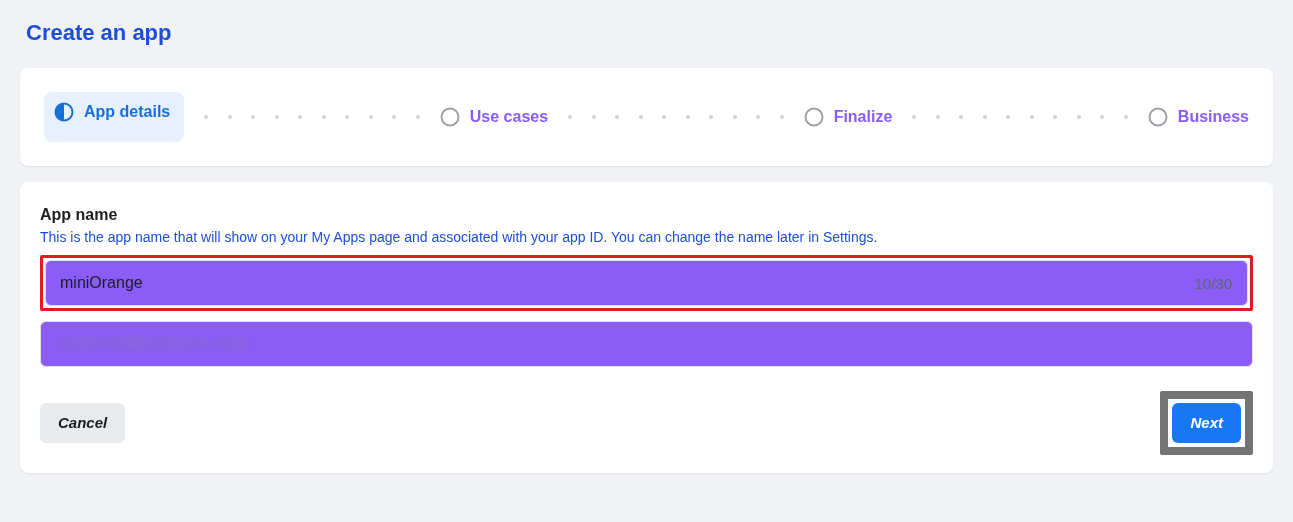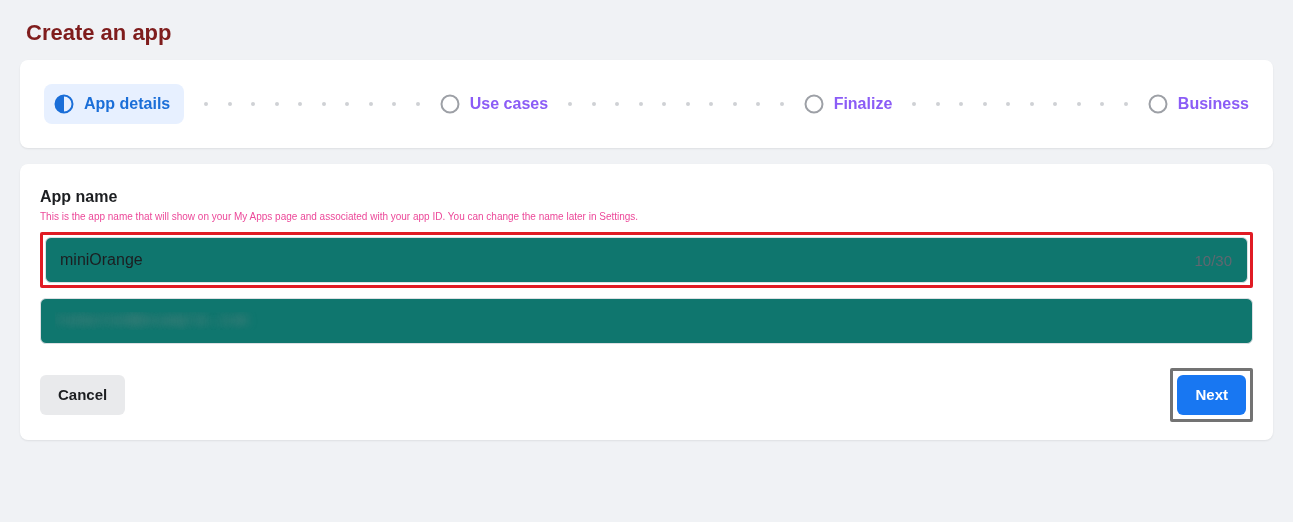--- a/index.html
+++ b/index.html
@@ -10,22 +10,22 @@
     width: 1293px;
     height: 522px;
     overflow: hidden;
   }
   .page {
     padding: 20px 20px 12px 20px;
   }
   .page-title {
     font-size: 22px;
     font-weight: 700;
-    color: #7f1d1d;
-    margin-bottom: 14px;
+    color: #1d4ed8;
+    margin-bottom: 22px;
     margin-left: 6px;
   }
   .card {
     background: #fff;
     border-radius: 8px;
     box-shadow: 0 1px 2px rgba(0,0,0,0.08);
     margin-bottom: 16px;
   }
   .stepper {
     display: flex;
@@ -36,21 +36,21 @@
     display: inline-flex;
     align-items: center;
     gap: 10px;
     font-size: 16px;
     font-weight: 600;
     color: #8b5cf6;
   }
   .step.active {
     background: #e7f0ff;
     color: #1a6ed8;
-    padding: 10px 14px 10px 10px;
+    padding: 10px 14px 20px 10px;
     border-radius: 8px;
   }
   .step-icon {
     width: 20px;
     height: 20px;
     display: inline-flex;
     align-items: center;
     justify-content: center;
   }
   .step-icon svg { display: block; }
@@ -71,43 +71,43 @@
     padding: 24px 20px 18px 20px;
   }
   .field-block { margin-bottom: 10px; }
   .field-label {
     font-size: 16px;
     font-weight: 600;
     color: #1c1e21;
     margin-bottom: 4px;
   }
   .field-help {
-    font-size: 10px;
-    color: #ec4899;
+    font-size: 14px;
+    color: #1d4ed8;
     line-height: 1.35;
     margin-bottom: 8px;
   }
   .input-wrap {
     position: relative;
   }
   .input-wrap.highlight {
     border: 3px solid #e01b24;
     border-radius: 2px;
     padding: 2px;
   }
   .text-input {
     width: 100%;
     height: 46px;
     border: 1px solid #dcdfe3;
     border-radius: 6px;
     padding: 0 70px 0 14px;
     font-size: 16px;
     color: #1c1e21;
     outline: none;
-    background: #0f766e;
+    background: #8b5cf6;
   }
   .text-input.blurred {
     color: transparent;
     text-shadow: 0 0 10px rgba(140,140,140,0.7);
     font-family: Liberation Mono, monospace;
   }
   .char-count {
     position: absolute;
     right: 18px;
     top: 50%;
@@ -126,31 +126,32 @@
     display: inline-flex;
     align-items: center;
     justify-content: center;
     height: 40px;
     padding: 0 18px;
     border-radius: 6px;
     font-size: 15px;
     font-weight: 600;
     border: none;
     cursor: pointer;
+    font-style: italic;
   }
   .btn-secondary {
     background: #e9eaec;
     color: #1c1e21;
   }
   .btn-primary {
     background: #1877f2;
     color: #fff;
   }
   .btn-primary-wrap {
-    border: 3px solid #737373;
+    border: 8px solid #737373;
     padding: 4px;
     border-radius: 2px;
     display: inline-flex;
   }
 </style>
 </head>
 <body>
 
 <div class="page">
   <h1 class="page-title">Create an app</h1>

